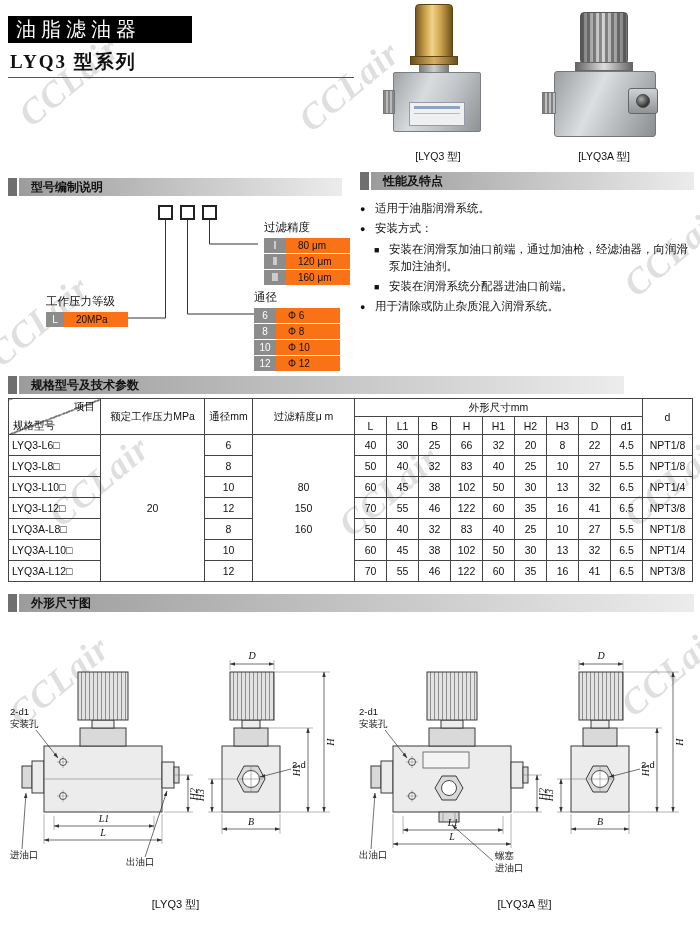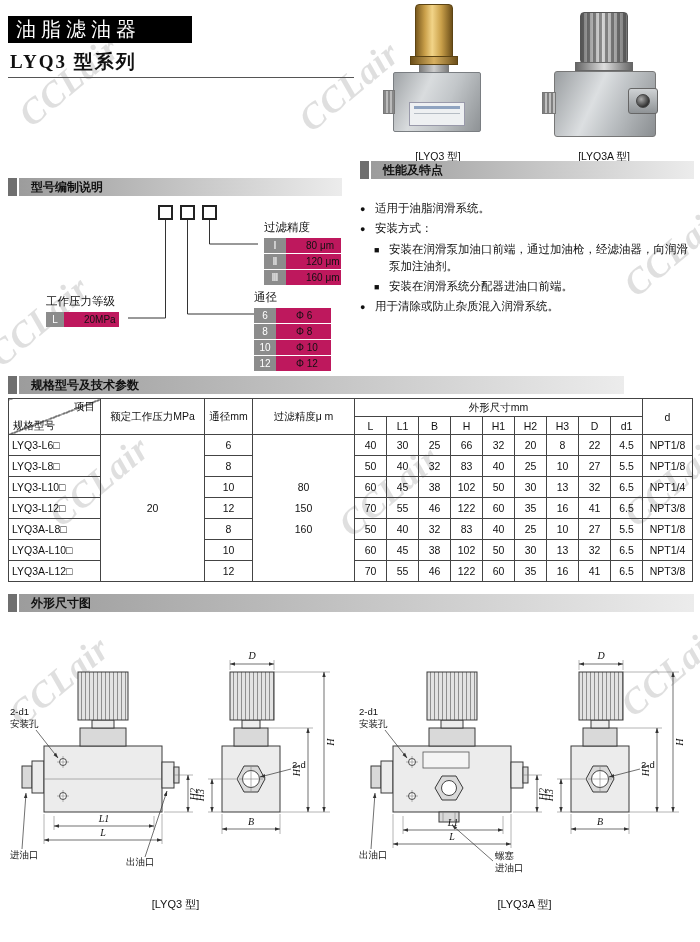--- a/index.html
+++ b/index.html
@@ -52,21 +52,21 @@
 
 .model-diagram{position:absolute;left:8px;top:198px;width:346px;height:176px}
 .code{position:absolute;left:0;top:4px;font-size:20px;font-weight:700;letter-spacing:.5px}
 .mbox{position:absolute;top:7px;width:15px;height:15px;border:2px solid #222;background:#fff}
 .connectors{position:absolute;left:0;top:0}
 .kv-group{position:absolute}
 .kv-title{font-size:11.5px;margin-bottom:3px}
 .kv-row{display:flex;margin-bottom:1px}
 .kv-key{width:22px;height:15px;background:#8c8c8c;color:#fff;font-size:10px;text-align:center;line-height:15px}
 .kv-key.narrow{width:18px}
-.kv-val{width:55px;height:15px;background:#be185d;font-size:10px;line-height:15px;padding-left:20px}
+.kv-val{width:64px;height:15px;background:#f97316;font-size:10px;line-height:15px;padding-left:12px}
 
 .features{position:absolute;left:360px;top:200px;width:334px}
 .feat{display:flex;font-size:11.5px;line-height:1.5;margin-bottom:3px}
 .feat .b{flex:none;width:15px;font-size:9px;padding-top:3px}
 .feat .t{flex:1}
 .feat.indent{padding-left:14px}
 
 .spec-table{position:absolute;left:8px;top:398px;width:684px;border-collapse:collapse;table-layout:fixed;font-size:10.5px}
 .spec-table th,.spec-table td{border:1px solid #444;text-align:center;font-weight:400;padding:0;overflow:hidden}
 .spec-table thead tr{height:18px}
@@ -128,21 +128,21 @@
     <div class="p2-hexport"></div>
     <div class="p2-porthole"></div>
     <div class="p2-fitting"></div>
   </div>
   <div class="photo-cap" style="left:540px;width:128px">[LYQ3A 型]</div>
 
   <div class="secbar" style="left:8px;top:178px;width:334px">
     <span class="notch"></span>
     <span class="bartext">型号编制说明</span>
   </div>
-  <div class="secbar" style="left:360px;top:161px;width:334px">
+  <div class="secbar" style="left:360px;top:172px;width:334px">
     <span class="notch"></span>
     <span class="bartext">性能及特点</span>
   </div>
 
   <div class="model-diagram">
     <span class="mbox" style="left:150px"></span>
     <span class="mbox" style="left:172px"></span>
     <span class="mbox" style="left:194px"></span>
     <svg class="connectors" width="346" height="176" viewBox="0 0 346 176">
       <path d="M201.5,22 V46 H250" fill="none" stroke="#333" stroke-width="1"></path>

